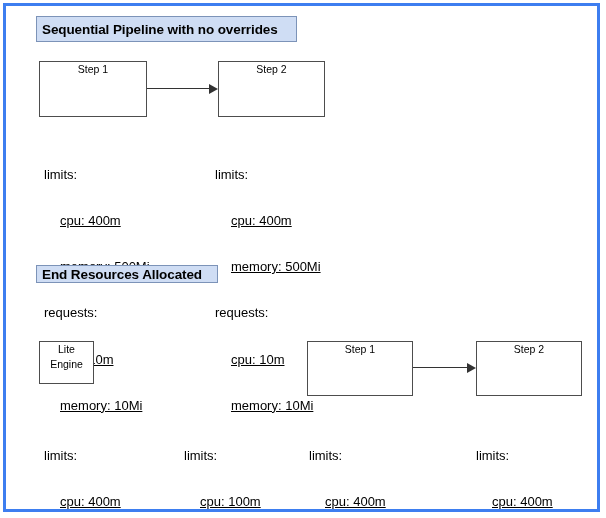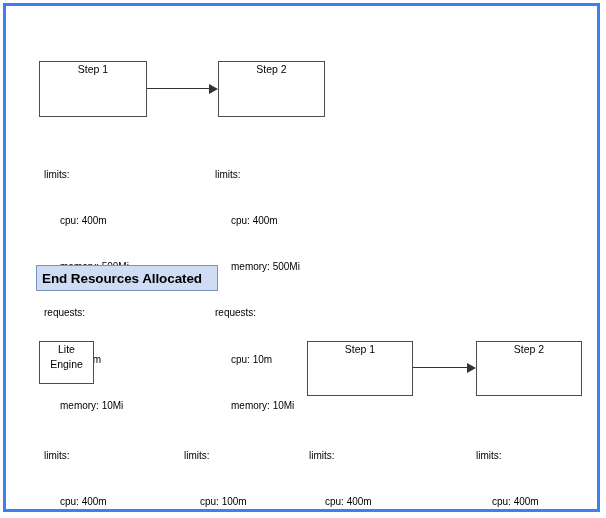--- a/index.html
+++ b/index.html
@@ -81,34 +81,37 @@
     width: 0;
     height: 0;
     border-top: 5px solid transparent;
     border-bottom: 5px solid transparent;
     border-left: 9px solid #333333;
   }
 
   
   .spec {
     position: absolute;
-    font-size: 10px;
+    font-size: 13px;
     line-height: 15.4px;
     color: #000000;
     white-space: pre;
   }
   .spec .k { display: block; }
-  .spec .v { display: block; padding-left: 16px; }
+  .spec .v { display: block; padding-left: 16px; text-decoration: underline; }
 </style>
 </head>
 <body>
 
 <div id="canvas">
   <div class="inner">
 
+    <div class="badge" style="left:30px; top:10px; width:261px; height:26px;">
+      <span>Sequential Pipeline with no overrides</span>
+    </div>
 
     <div class="node" style="left:33px; top:55px; width:108px; height:56px;">
       <span>Step 1</span>
     </div>
 
     <div class="conn" style="left:141px; top:78px; width:71px;">
       <div class="shaft" style="width:62px;"></div>
       <div class="head" style="left:62px;"></div>
     </div>
 
@@ -127,21 +130,21 @@
 
     <div class="spec" style="left:209px; top:130px;">
       <span class="k">limits:</span>
       <span class="v">cpu: 400m</span>
       <span class="v">memory: 500Mi</span>
       <span class="k">requests:</span>
       <span class="v">cpu: 10m</span>
       <span class="v">memory: 10Mi</span>
     </div>
 
-    <div class="badge" style="left:30px; top:259px; width:182px; height:26px;text-align:right;">
+    <div class="badge" style="left:30px; top:259px; width:182px; height:18px;text-align:right;">
       <span>End Resources Allocated</span>
     </div>
 
     <div class="node" style="left:33px; top:335px; width:55px; height:43px;">
       <div>
         <span>Lite</span>
         <span>Engine</span>
       </div>
     </div>
 

